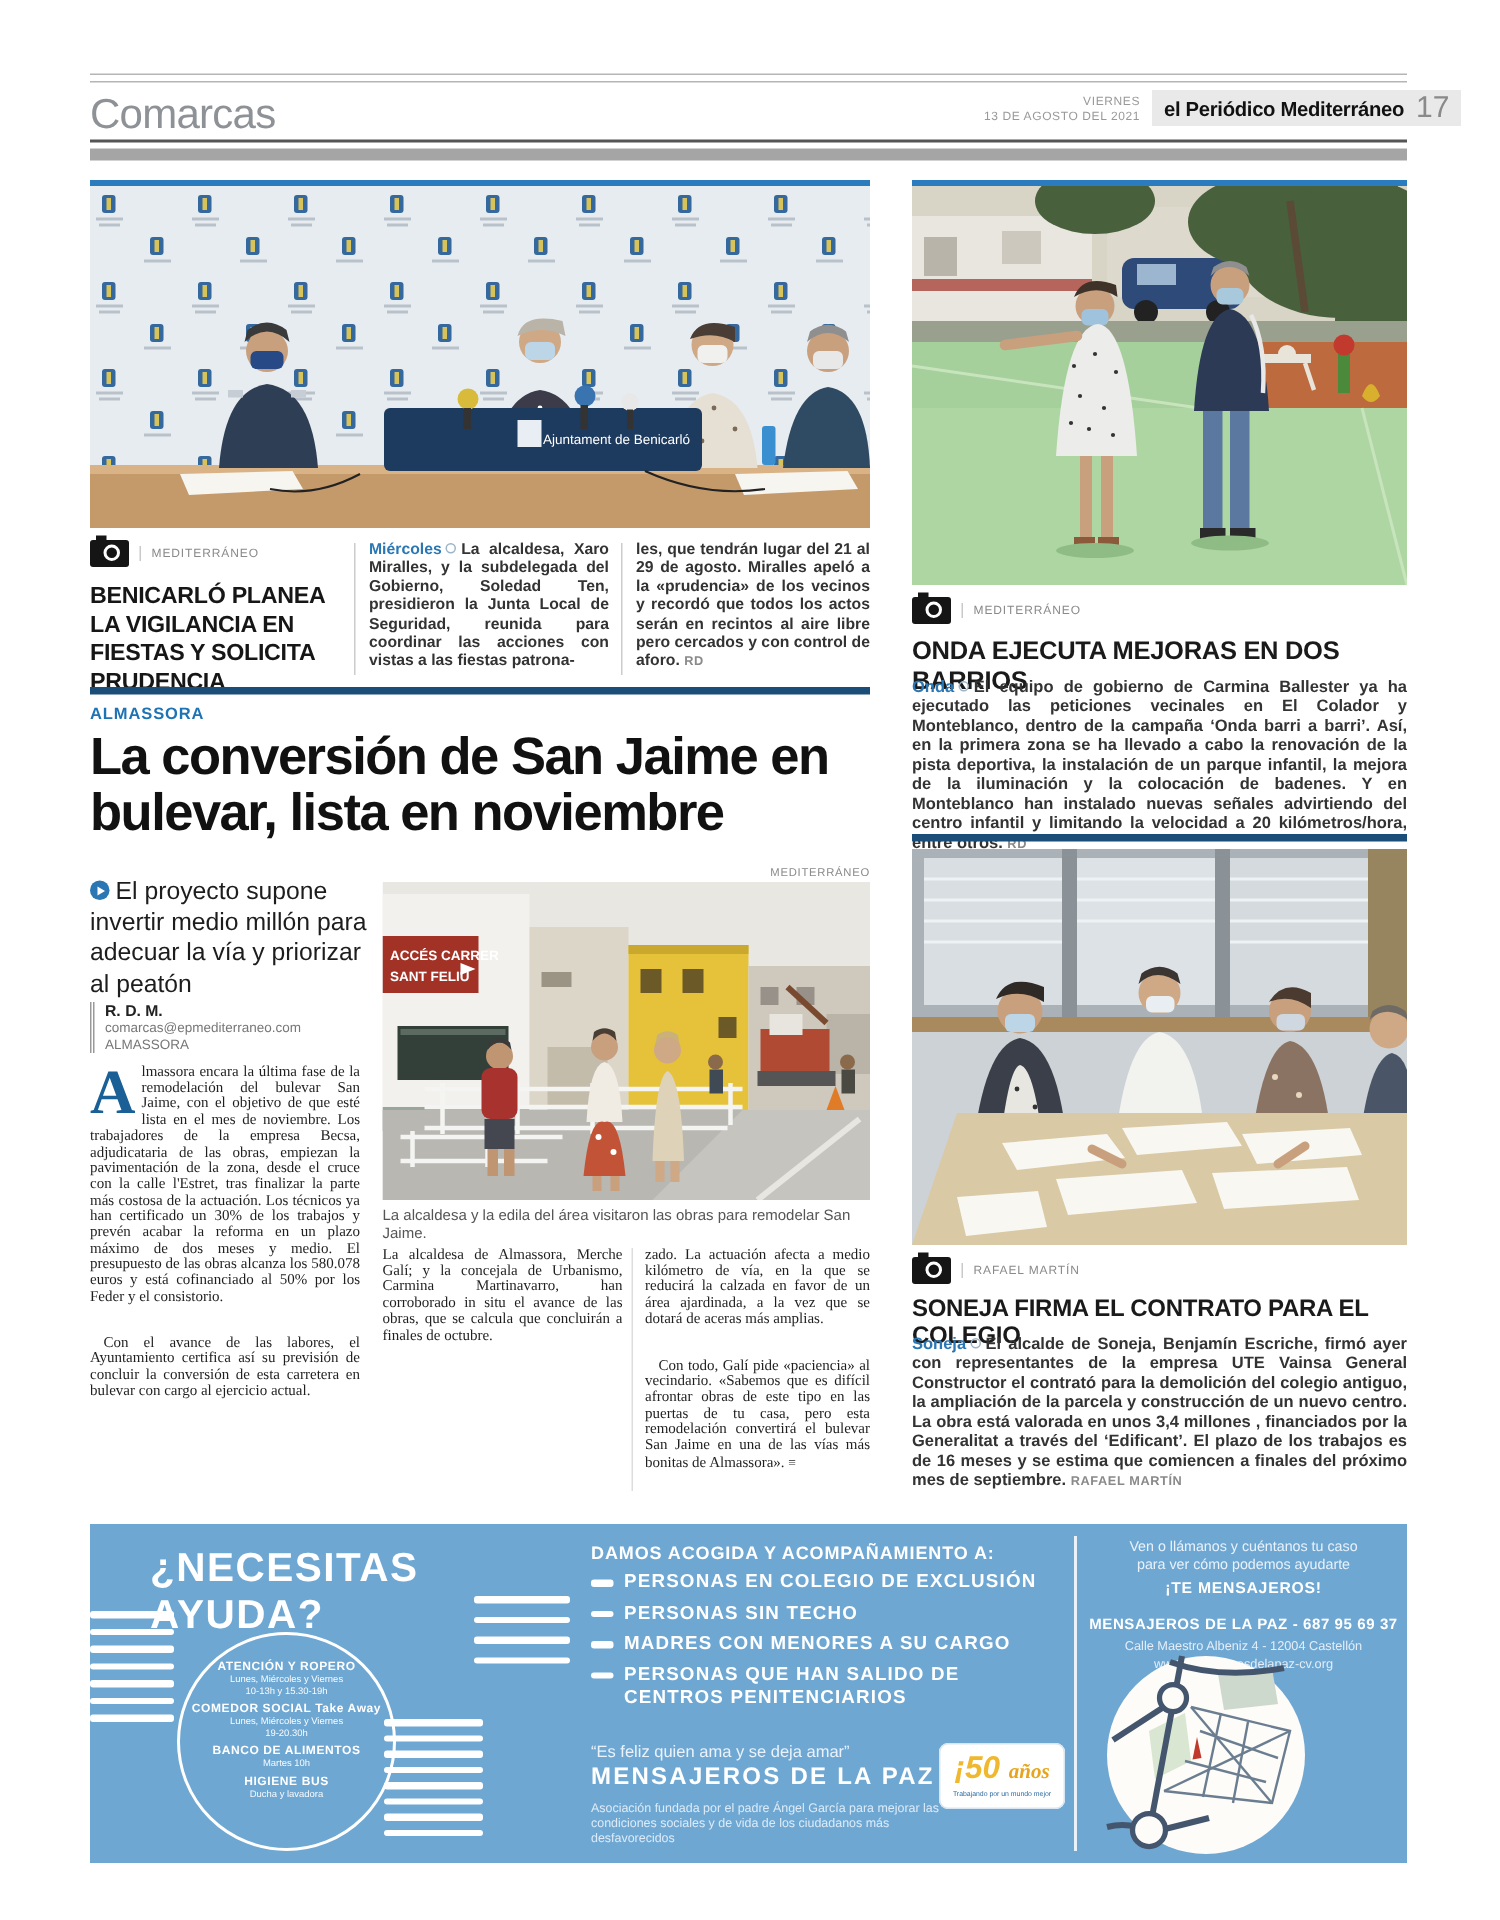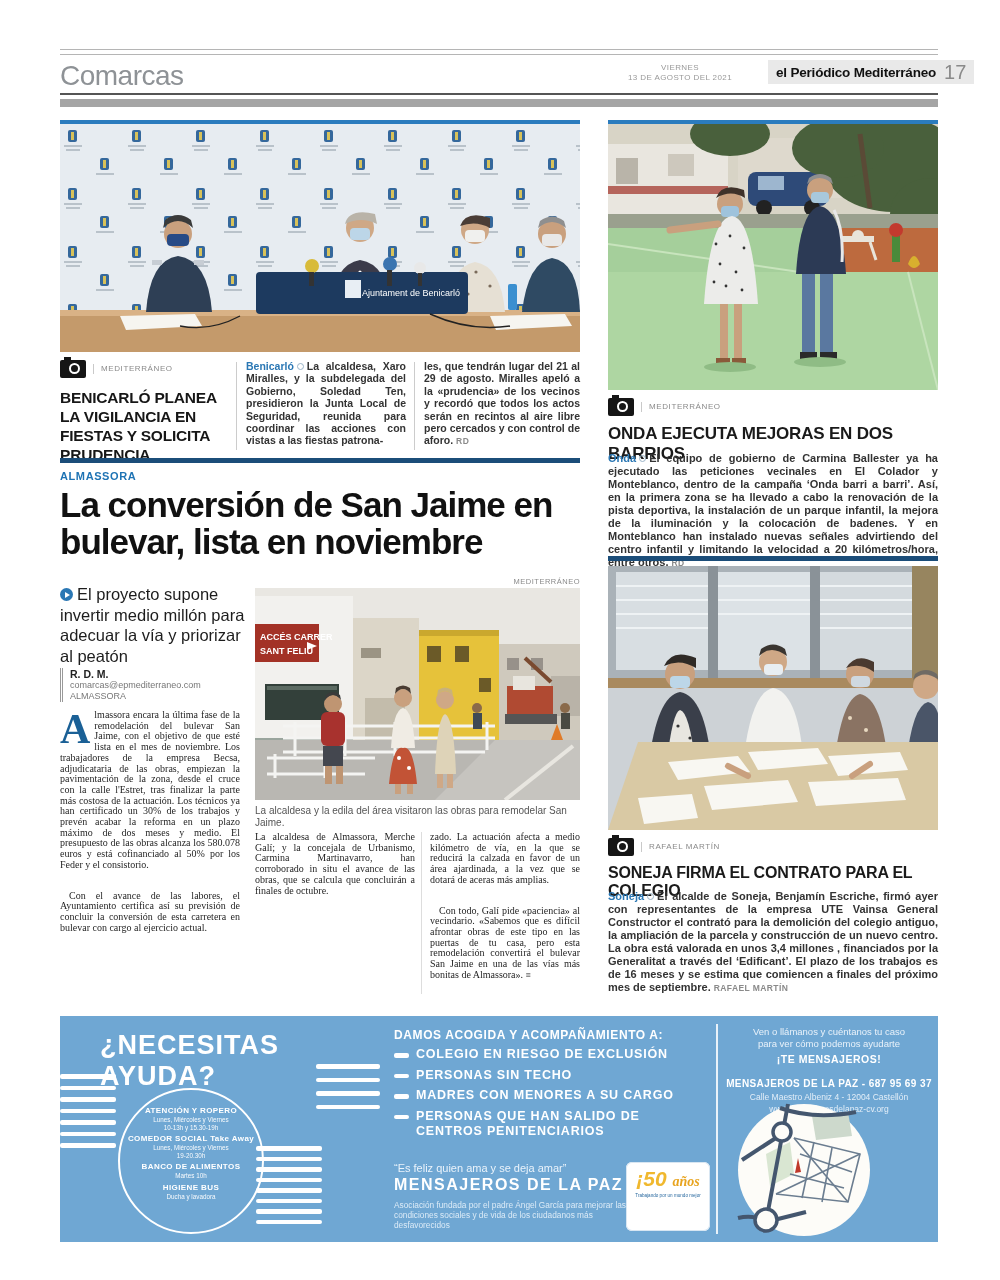--- a/index.html
+++ b/index.html
@@ -54,21 +54,21 @@
   .rz .strong{font-weight:700;font-size:10.5px;color:#fff;letter-spacing:.5px;}
   .contact{color:#fff;font-weight:700;font-size:10px;letter-spacing:.4px;text-align:center;}
   .addr{color:#e3eef8;font-size:8.5px;text-align:center;line-height:11px;}
   .logo50{background:#fff;border-radius:6px;text-align:center;box-shadow:0 0 0 1px #d8e6f2 inset;}
   .logo50 .big{font-weight:700;font-style:italic;font-size:21px;color:#f0b82e;line-height:22px;}
   .logo50 .big em{font-style:italic;color:#e8a41f;font-family:"Liberation Serif",serif;font-size:14px;}
   .logo50 .tag{font-size:4.6px;color:#2a6aa0;line-height:5.5px;}
   .masthead{background:#e9e9e9;display:flex;align-items:center;padding:0 8px;height:24px;}
   .masthead b{font-size:13.5px;color:#111;letter-spacing:-.2px;}
   .pageno{font-size:20px;color:#8a8a8a;margin-left:8px;text-align:right;}
-  .dateblk{font-size:8px;color:#999;text-align:center;line-height:10px;letter-spacing:.4px;}
+  .dateblk{font-size:8px;color:#999;text-align:right;line-height:10px;letter-spacing:.4px;}
   .secname{font-size:28px;color:#8e9296;letter-spacing:-.5px;}
 </style>
 </head>
 <body>
 
 <div class="page">
 
   <div class="abs hairline" style="left:60px;top:49px;width:878px;"></div>
   <div class="abs hairline" style="left:60px;top:54px;width:878px;"></div>
   <div class="abs secname" style="left:60px;top:60px;">Comarcas</div>
@@ -163,21 +163,21 @@
   </div>
 
   <div class="abs credit-row" style="left:60px;top:360px;">
     <div class="cam"></div>
     <div class="credit-txt">MEDITERRÁNEO</div>
   </div>
   <div class="abs brief-h" style="left:60px;top:388px;width:172px;">BENICARLÓ PLANEA LA VIGILANCIA EN FIESTAS Y SOLICITA PRUDENCIA</div>
   <div class="abs vline" style="left:236px;top:362px;height:88px;"></div>
   <div class="abs vline" style="left:414px;top:362px;height:88px;"></div>
   <p class="abs btext" style="left:246px;top:360px;width:160px;">
-    <b class="lead">Benicarló</b><span class="oc"></span><span>La alcaldesa, Xaro Miralles, y la subdelegada del Gobierno, Soledad Ten, presidieron la Junta Local de Seguridad, reunida para coordinar las acciones con vistas a las fiestas patrona-</span>
+    <b class="lead">Miércoles</b><span class="oc"></span><span>La alcaldesa, Xaro Miralles, y la subdelegada del Gobierno, Soledad Ten, presidieron la Junta Local de Seguridad, reunida para coordinar las acciones con vistas a las fiestas patrona-</span>
   </p>
   <p class="abs btext" style="left:424px;top:360px;width:156px;">
     <span>les, que tendrán lugar del 21 al 29 de agosto. Miralles apeló a la «prudencia» de los vecinos y recordó que todos los actos serán en recintos al aire libre pero cercados y con control de aforo.</span> <span class="sign">RD</span>
   </p>
   <div class="abs navyrule" style="left:60px;top:458px;width:520px;"></div>
 
   <div class="abs kicker" style="left:60px;top:470px;">ALMASSORA</div>
   <div class="abs mainhead" style="left:60px;top:486px;width:522px;">La conversión de San Jaime en bulevar, lista en noviembre</div>
 
   <div class="abs standfirst" style="left:60px;top:584px;width:192px;">
@@ -506,42 +506,42 @@
         <div class="s">Martes 10h</div>
         <div class="t">HIGIENE BUS</div>
         <div class="s">Ducha y lavadora</div>
       </div>
     </div>
 
     <div class="abs" style="left:334px;top:12px;width:300px;">
       <div class="mid-title">DAMOS ACOGIDA Y ACOMPAÑAMIENTO A:</div>
       <div class="item">
           <span class="dash"></span>
-          <span>COLEGIO EN RIESGO DE EXCLUSIÓN</span>
+          <span>PERSONAS EN COLEGIO DE EXCLUSIÓN</span>
         </div>
       <div class="item">
           <span class="dash"></span>
           <span>PERSONAS SIN TECHO</span>
         </div>
       <div class="item">
           <span class="dash"></span>
           <span>MADRES CON MENORES A SU CARGO</span>
         </div>
       <div class="item">
           <span class="dash"></span>
           <span>PERSONAS QUE HAN SALIDO DE CENTROS PENITENCIARIOS</span>
         </div>
     </div>
     <div class="abs quote" style="left:334px;top:146px;">“Es feliz quien ama y se deja amar”</div>
     <div class="abs brand" style="left:334px;top:160px;">MENSAJEROS DE LA PAZ</div>
     <div class="abs desc" style="left:334px;top:184px;width:240px;">
       <div>Asociación fundada por el padre Ángel García para mejorar las</div>
       <div>condiciones sociales y de vida de los ciudadanos más desfavorecidos</div>
     </div>
-    <div class="abs logo50" style="left:566px;top:146px;width:84px;height:69px;">
+    <div class="abs logo50" style="left:566px;top:146px;width:84px;height:44px;">
       <div class="big" style="padding-top:6px;"><span>¡50</span> <em>años</em></div>
       <div class="tag">Trabajando por un mundo mejor</div>
     </div>
 
     <div class="abs" style="left:656px;top:8px;width:2px;height:210px;background:rgba(255,255,255,.85);"></div>
 
     <div class="abs rz" style="left:664px;top:10px;width:210px;">
       <div>Ven o llámanos y cuéntanos tu caso</div>
       <div>para ver cómo podemos ayudarte</div>
       <div class="strong" style="margin-top:3px;">¡TE MENSAJEROS!</div>

